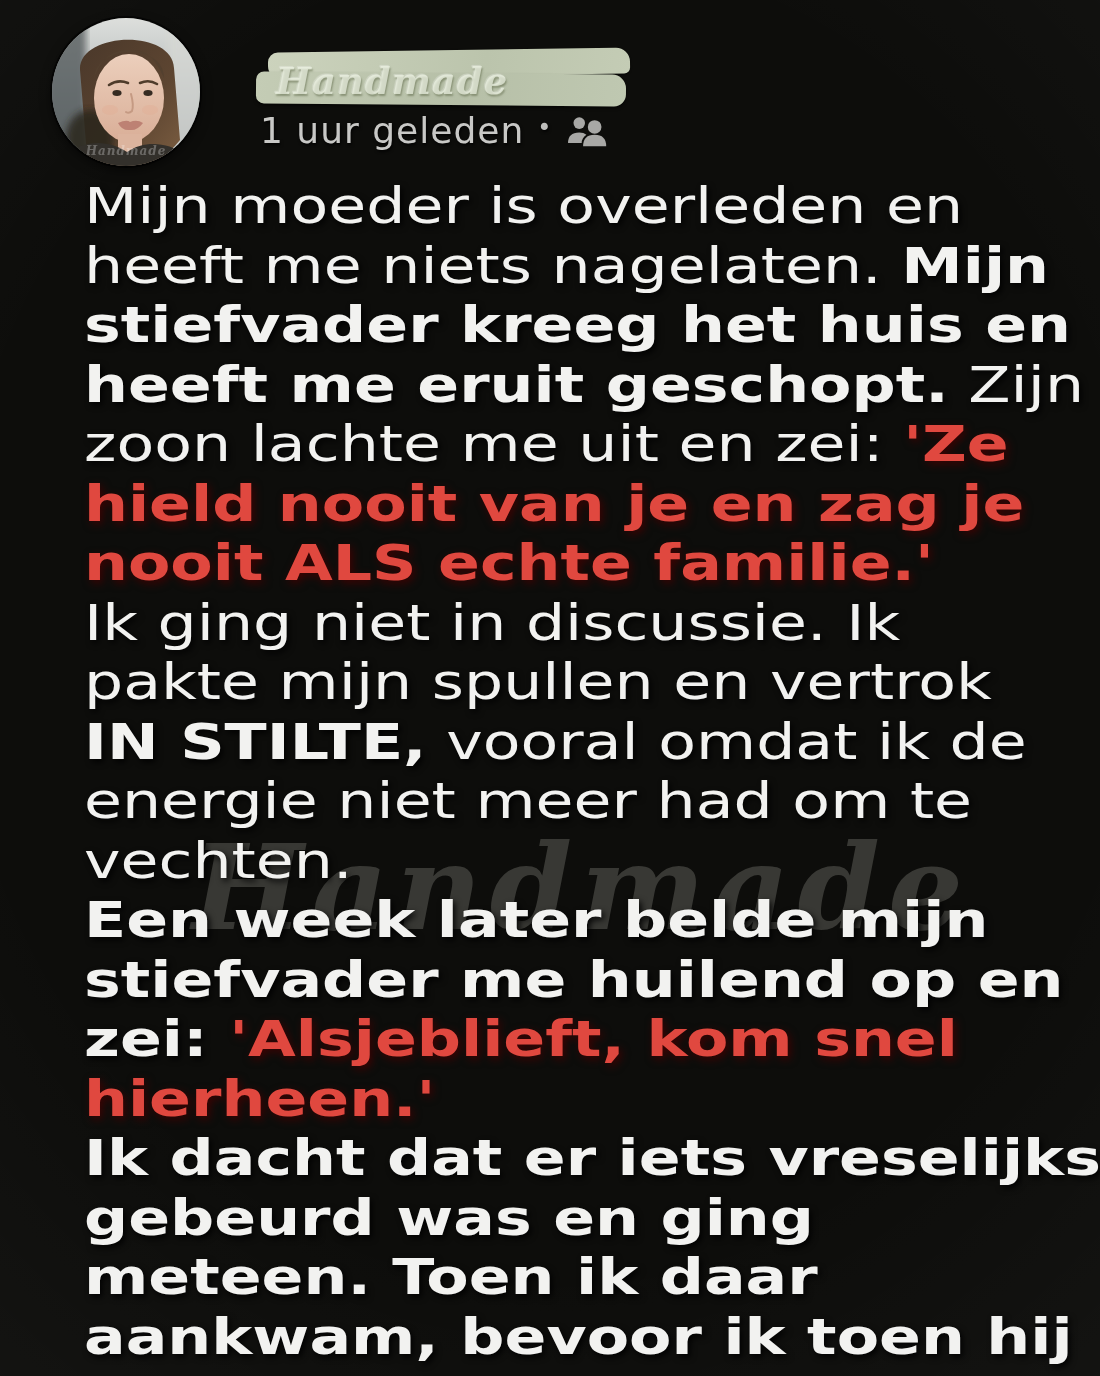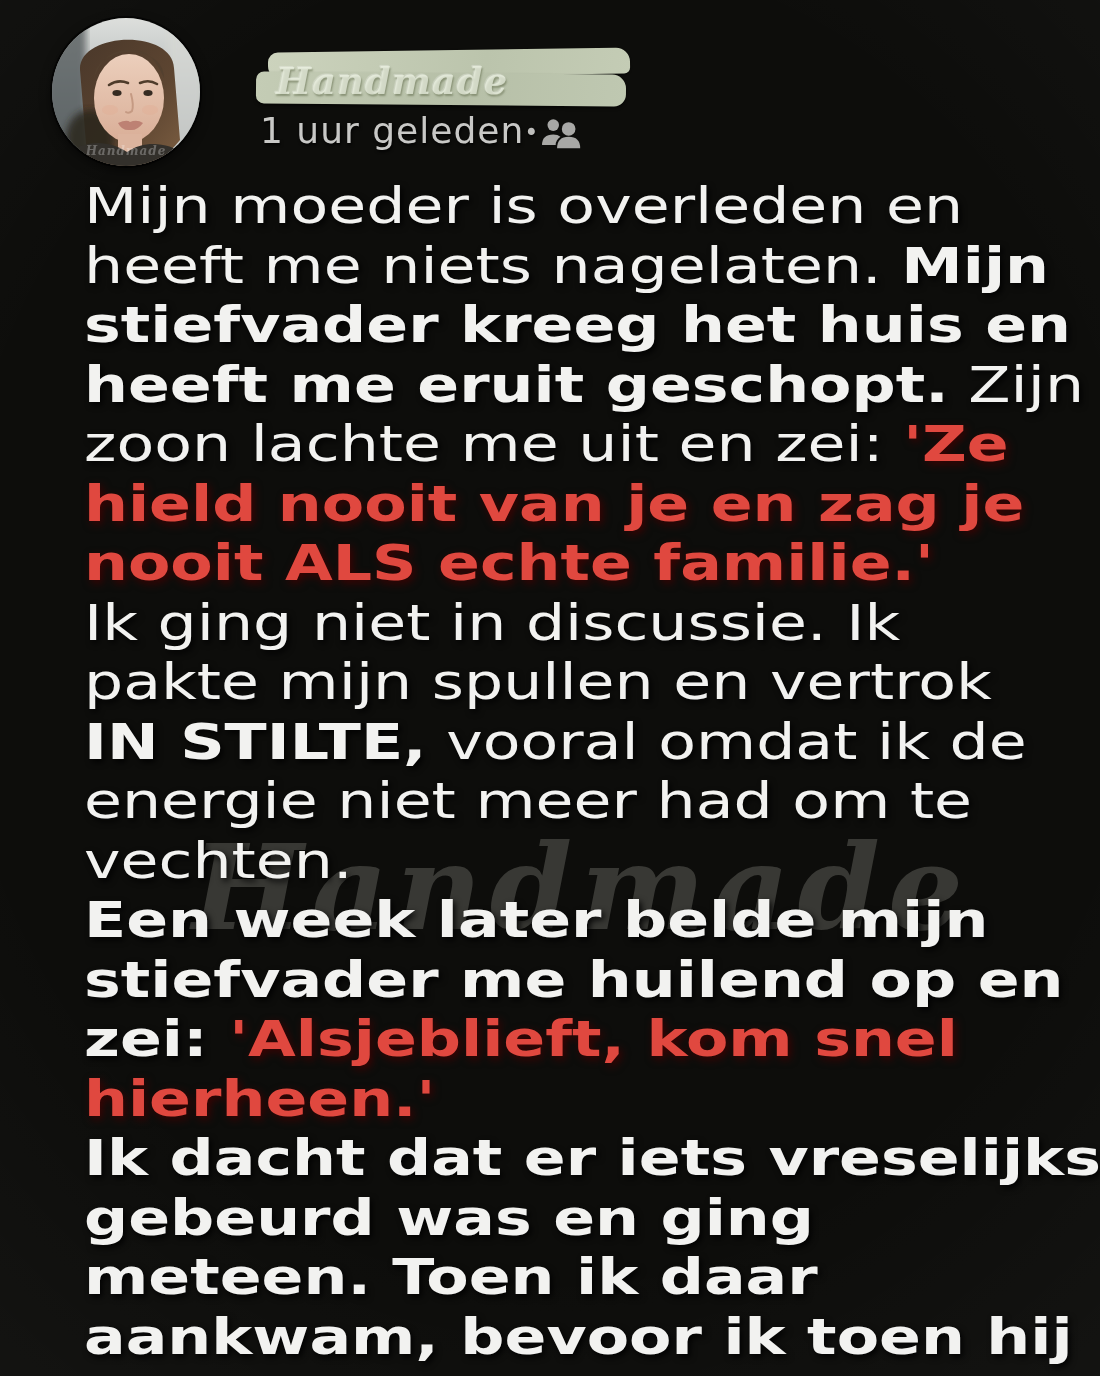--- a/index.html
+++ b/index.html
@@ -39,21 +39,21 @@
     box-shadow:0 2px 3px rgba(0,0,0,0.55);
   }
   .name-wm{
     position:absolute;left:20px;top:15px;
     font:italic 700 37px "DejaVu Serif",serif;
     color:rgba(237,242,227,0.72);
     text-shadow:1px 2px 2px rgba(115,125,95,0.7), -1px -1px 1px rgba(255,255,255,0.3);
     letter-spacing:1px;white-space:nowrap;
   }
   .meta{
-    position:absolute;left:4px;top:66px;display:flex;align-items:flex-end;
+    position:absolute;left:4px;top:66px;display:flex;align-items:flex-start;gap:13px;
     font-size:36px;color:var(--timestamp,#c8c8c6);letter-spacing:1px;
     text-shadow:1px 2px 3px rgba(0,0,0,0.8);
   }
   .meta .dot{font-size:24px;line-height:36px;color:#bdbdbb;}
   .friends{display:block;margin-top:4px;}
   
   .wm-center{
     position:absolute;left:192px;top:818px;z-index:1;line-height:1;
     font:italic 700 118px "DejaVu Serif",serif;
     color:var(--watermark-center,#3b3b37);

